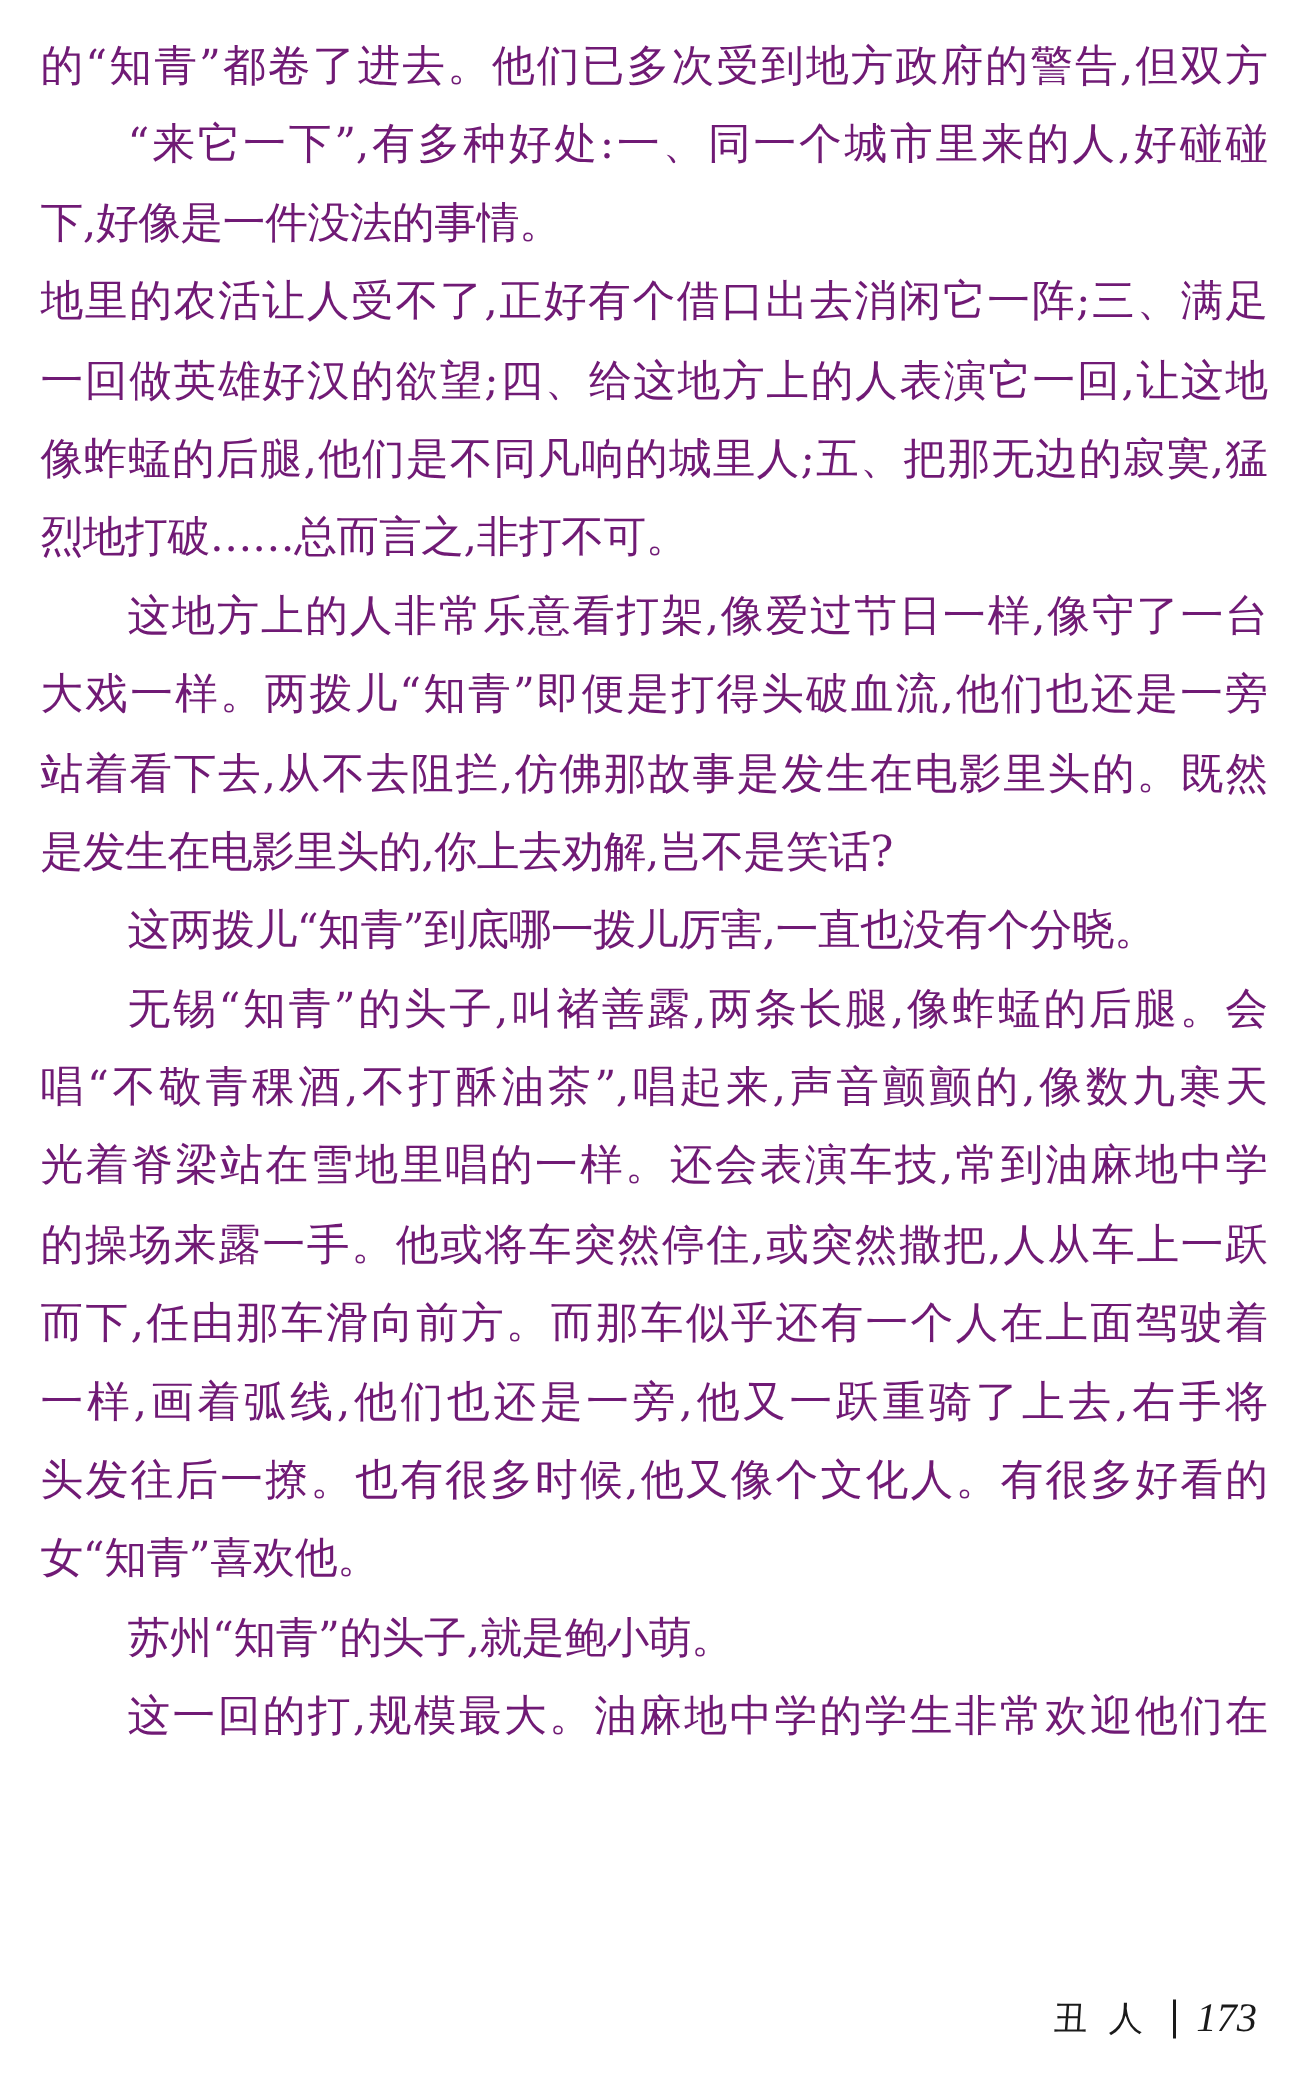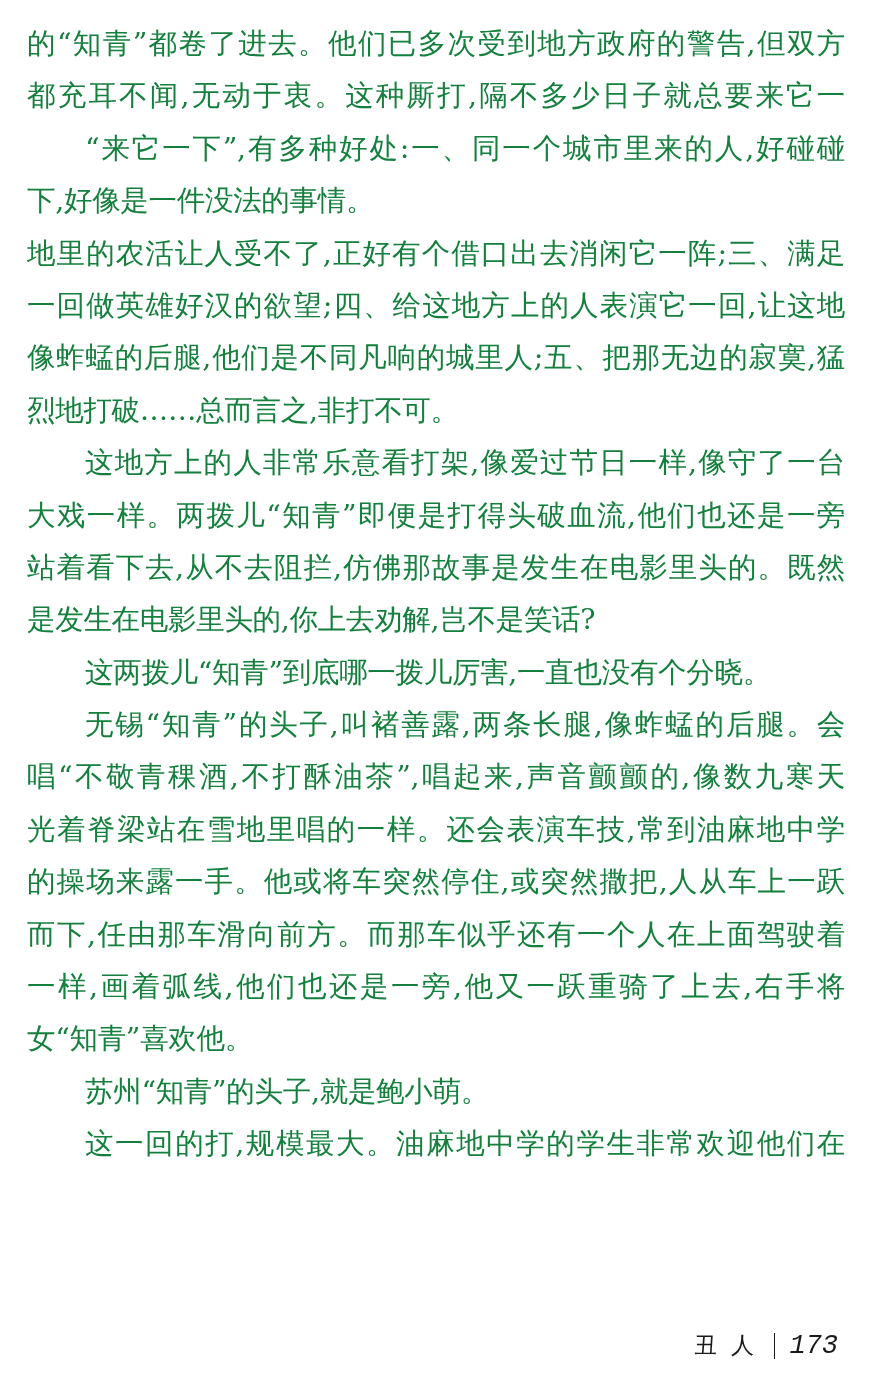--- a/index.html
+++ b/index.html
@@ -1,58 +1,58 @@
 <!DOCTYPE html>
 <html><head>
 <meta charset="utf-8">
 <style>
   html, body { margin: 0; padding: 0; background: #ffffff; }
   body { width: 872px; height: 1391px; position: relative; overflow: hidden; }
   .page { position: absolute; left: 27px; top: 18px; width: 818px; }
   .line {
     height: 52.4px; line-height: 52.4px;
     font-family: "DejaVu Serif", "Liberation Serif", serif;
-    font-size: 28.5px; color: #15803d;
+    font-size: 28.5px; color: #701a75;
     white-space: nowrap; text-align: justify; text-align-last: justify;
     letter-spacing: -0.3px;
   }
   .line.last { text-align-last: left; }
   .line.indent { padding-left: 58px; }
   .footer {
     position: absolute; right: 34px; top: 1330px;
     font-family: "DejaVu Serif", "Liberation Serif", serif;
     color: #1a1a1a; font-size: 24px; display: flex; align-items: center;
   }
   .footer .running { letter-spacing: 14px; font-size: 23px; }
   .footer .sep { width: 1.5px; height: 26px; background: #1a1a1a; margin: 0 14px 0 6px; }
-  .footer .num { font-family: Liberation Mono, monospace; font-style: italic; font-size: 27px; }
+  .footer .num { font-family: Liberation Serif, serif; font-style: italic; font-size: 27px; }
 </style>
 </head>
 <body>
 
 <div class="page">
   <div class="line">的“知青”都卷了进去。他们已多次受到地方政府的警告,但双方</div>
-  <div class="line">都充耳不闻,无动于衷。这种厮打,隔不多少日子就总要来它一</div>
   <div class="line indent">“来它一下”,有多种好处:一、同一个城市里来的人,好碰碰</div>
   <div class="line last">下,好像是一件没法的事情。</div>
   <div class="line">地里的农活让人受不了,正好有个借口出去消闲它一阵;三、满足</div>
   <div class="line">一回做英雄好汉的欲望;四、给这地方上的人表演它一回,让这地</div>
   <div class="line">像蚱蜢的后腿,他们是不同凡响的城里人;五、把那无边的寂寞,猛</div>
   <div class="line last">烈地打破……总而言之,非打不可。</div>
   <div class="line indent">这地方上的人非常乐意看打架,像爱过节日一样,像守了一台</div>
   <div class="line">大戏一样。两拨儿“知青”即便是打得头破血流,他们也还是一旁</div>
   <div class="line">站着看下去,从不去阻拦,仿佛那故事是发生在电影里头的。既然</div>
   <div class="line last">是发生在电影里头的,你上去劝解,岂不是笑话?</div>
   <div class="line indent last">这两拨儿“知青”到底哪一拨儿厉害,一直也没有个分晓。</div>
   <div class="line indent">无锡“知青”的头子,叫褚善露,两条长腿,像蚱蜢的后腿。会</div>
   <div class="line">唱“不敬青稞酒,不打酥油茶”,唱起来,声音颤颤的,像数九寒天</div>
   <div class="line">光着脊梁站在雪地里唱的一样。还会表演车技,常到油麻地中学</div>
   <div class="line">的操场来露一手。他或将车突然停住,或突然撒把,人从车上一跃</div>
   <div class="line">而下,任由那车滑向前方。而那车似乎还有一个人在上面驾驶着</div>
   <div class="line">一样,画着弧线,他们也还是一旁,他又一跃重骑了上去,右手将</div>
+  <div class="line">头发往后一撩。也有很多时候,他又像个文化人。有很多好看的</div>
   <div class="line last">女“知青”喜欢他。</div>
   <div class="line indent last">苏州“知青”的头子,就是鲍小萌。</div>
   <div class="line indent">这一回的打,规模最大。油麻地中学的学生非常欢迎他们在</div>
 </div>
 
 <div class="footer">
   <span class="running">丑人</span>
   <span class="sep"></span>
   <span class="num">173</span>
 </div>

